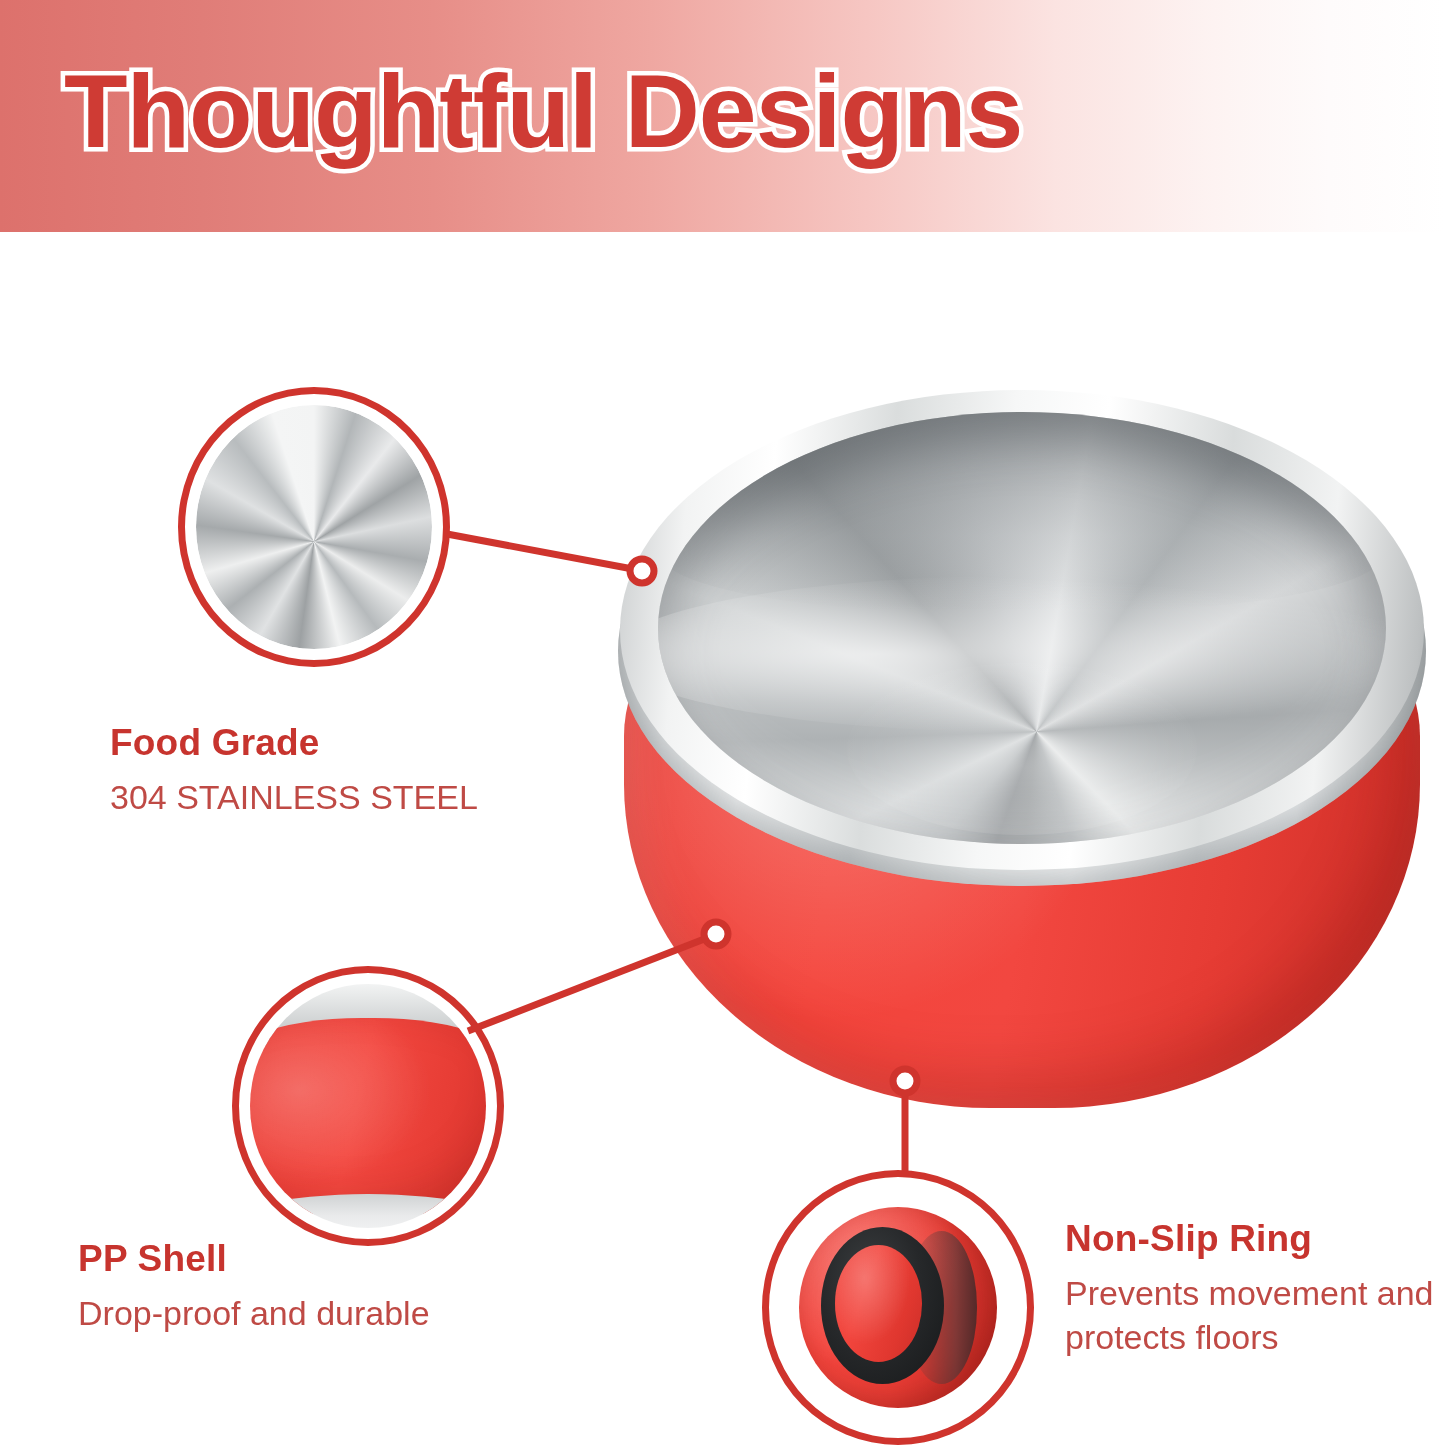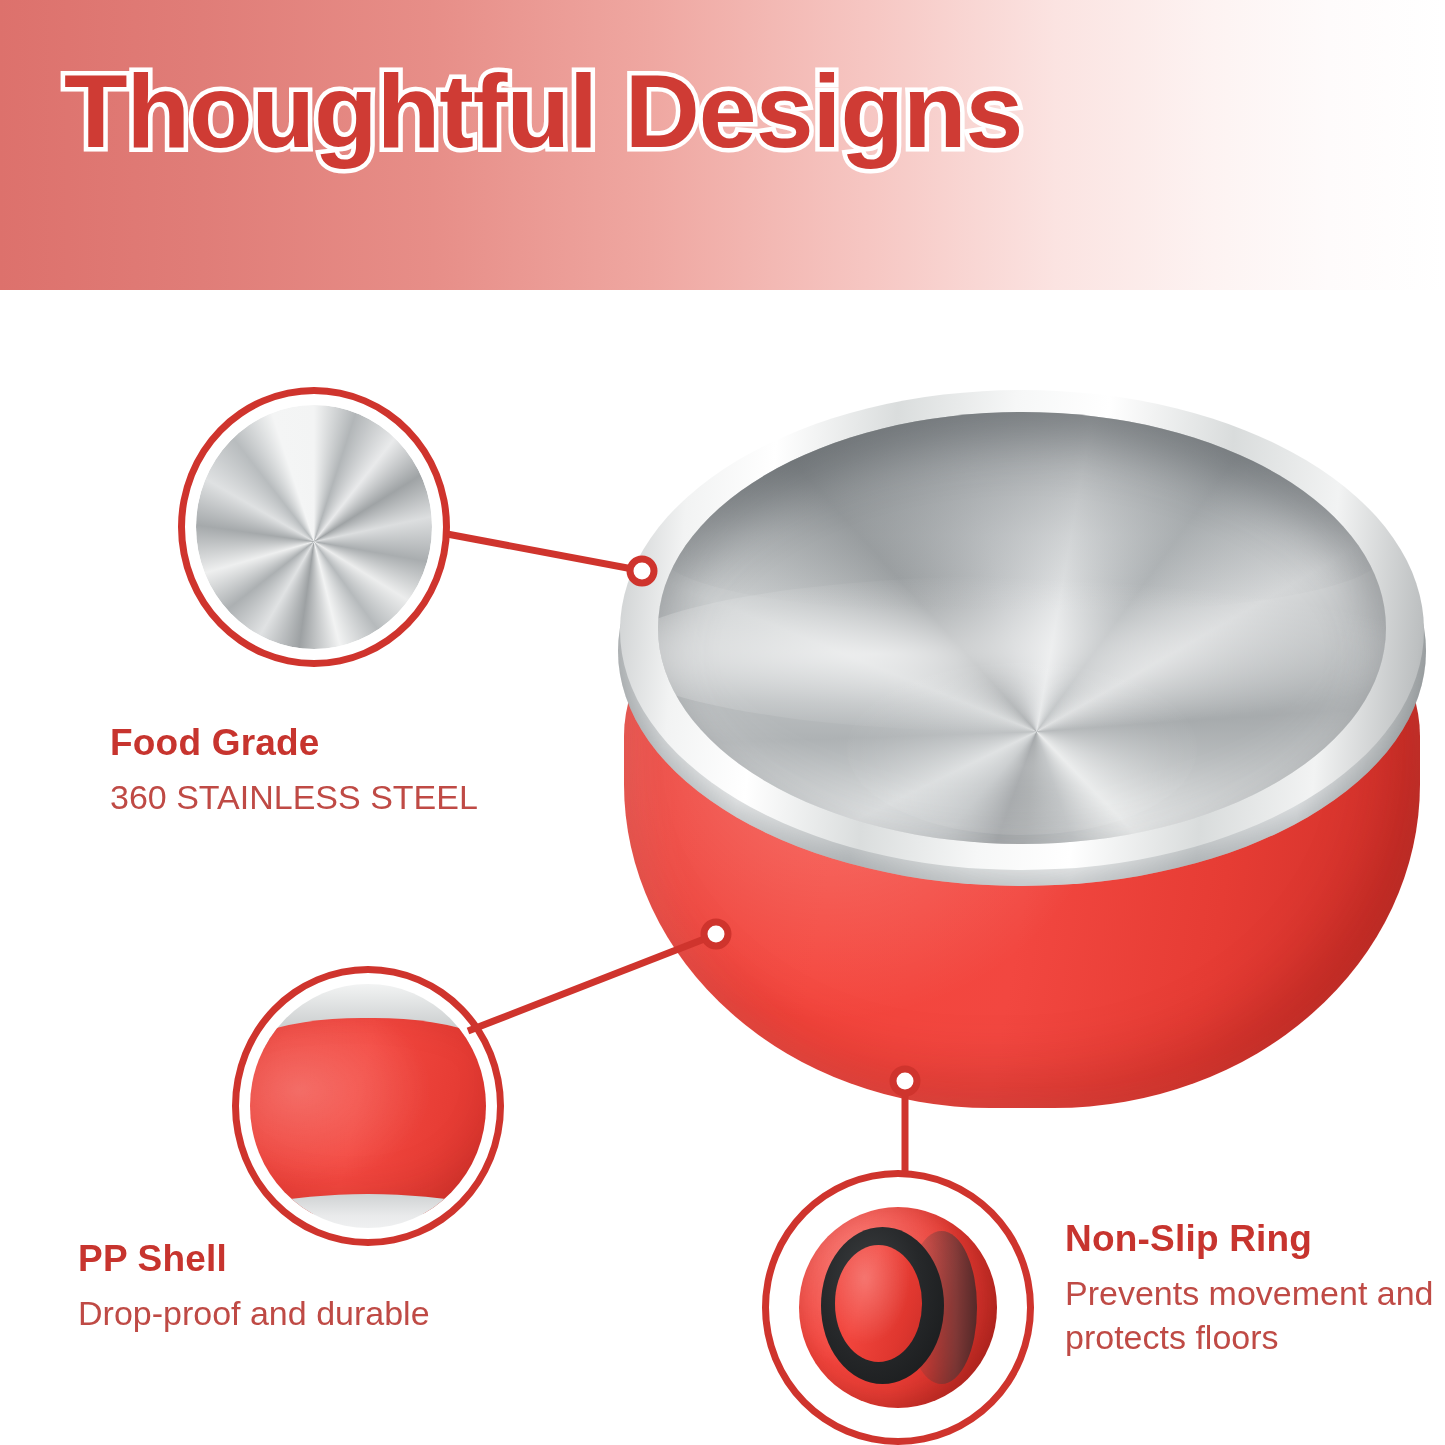--- a/index.html
+++ b/index.html
@@ -17,21 +17,21 @@
     background: #ffffff;
     overflow: hidden;
   }
 
   
   .header-band {
     position: absolute;
     left: 0;
     top: 0;
     width: 1445px;
-    height: 290px;
+    height: 232px;
     background: linear-gradient(to right,
                 #dd716c 0%,
                 #e07d78 14%,
                 #e78e88 30%,
                 #efa7a1 45%,
                 #f6c6c2 60%,
                 #fbe3e1 73%,
                 #fdf3f2 84%,
                 #fefbfb 92%,
                 #ffffff 100%);
@@ -372,21 +372,21 @@
 
     <line x1="468" y1="1031" x2="712" y2="936" stroke="#cf342d" stroke-width="7"></line>
     <circle cx="716" cy="934" r="12" fill="#ffffff" stroke="#cf342d" stroke-width="7"></circle>
 
     <line x1="905" y1="1094" x2="905" y2="1176" stroke="#cf342d" stroke-width="7"></line>
     <circle cx="905" cy="1081" r="12" fill="#ffffff" stroke="#cf342d" stroke-width="7"></circle>
   </svg>
 
   <div class="label-block" id="text-food-grade">
     <p class="label-title">Food Grade</p>
-    <p class="label-desc">360 STAINLESS STEEL</p>
+    <p class="label-desc">304 STAINLESS STEEL</p>
   </div>
 
   <div class="label-block" id="text-nonslip">
     <p class="label-title">Non-Slip Ring</p>
     <p class="label-desc">Prevents movement and protects floors</p>
   </div>
 
   <div class="label-block" id="text-pp-shell">
     <p class="label-title">PP Shell</p>
     <p class="label-desc">Drop-proof and durable</p>

